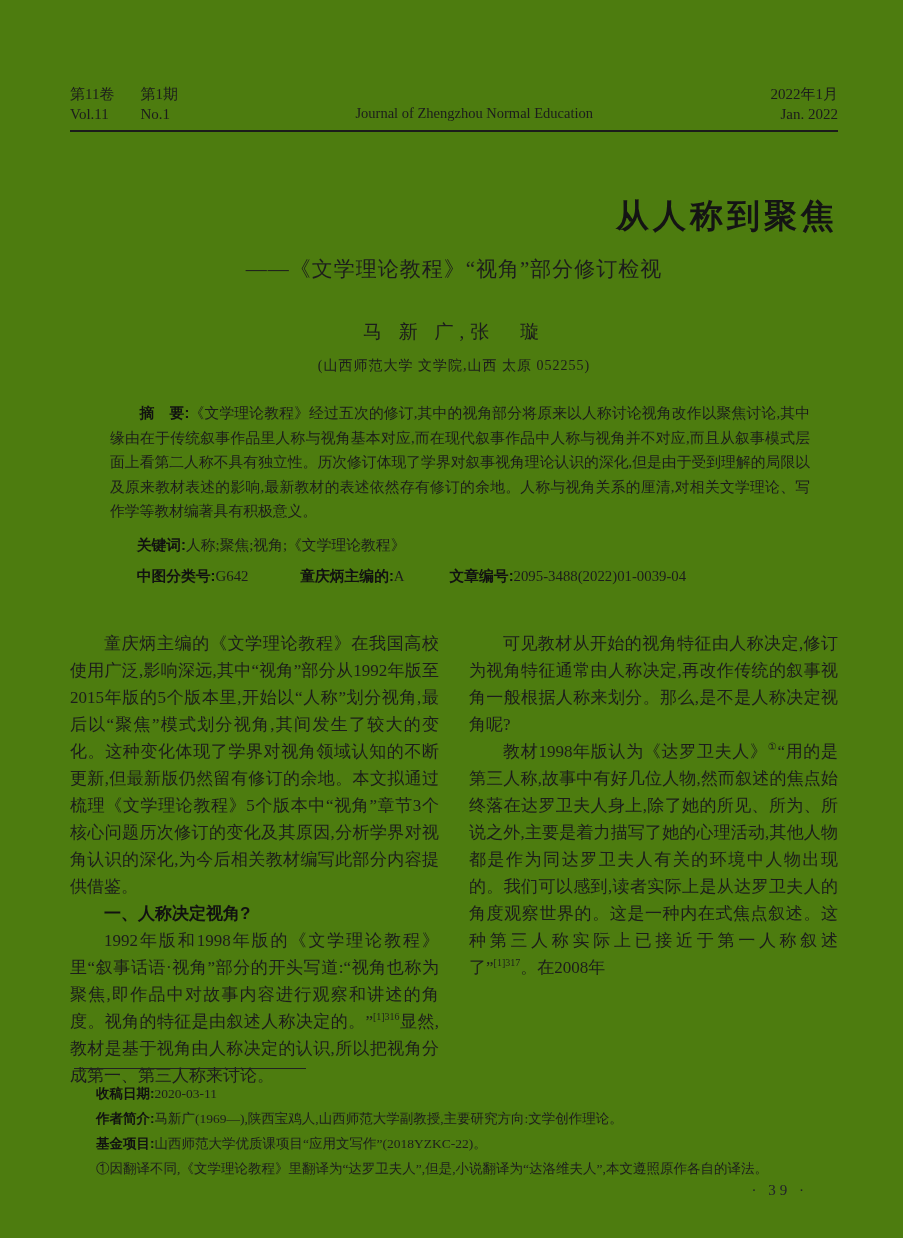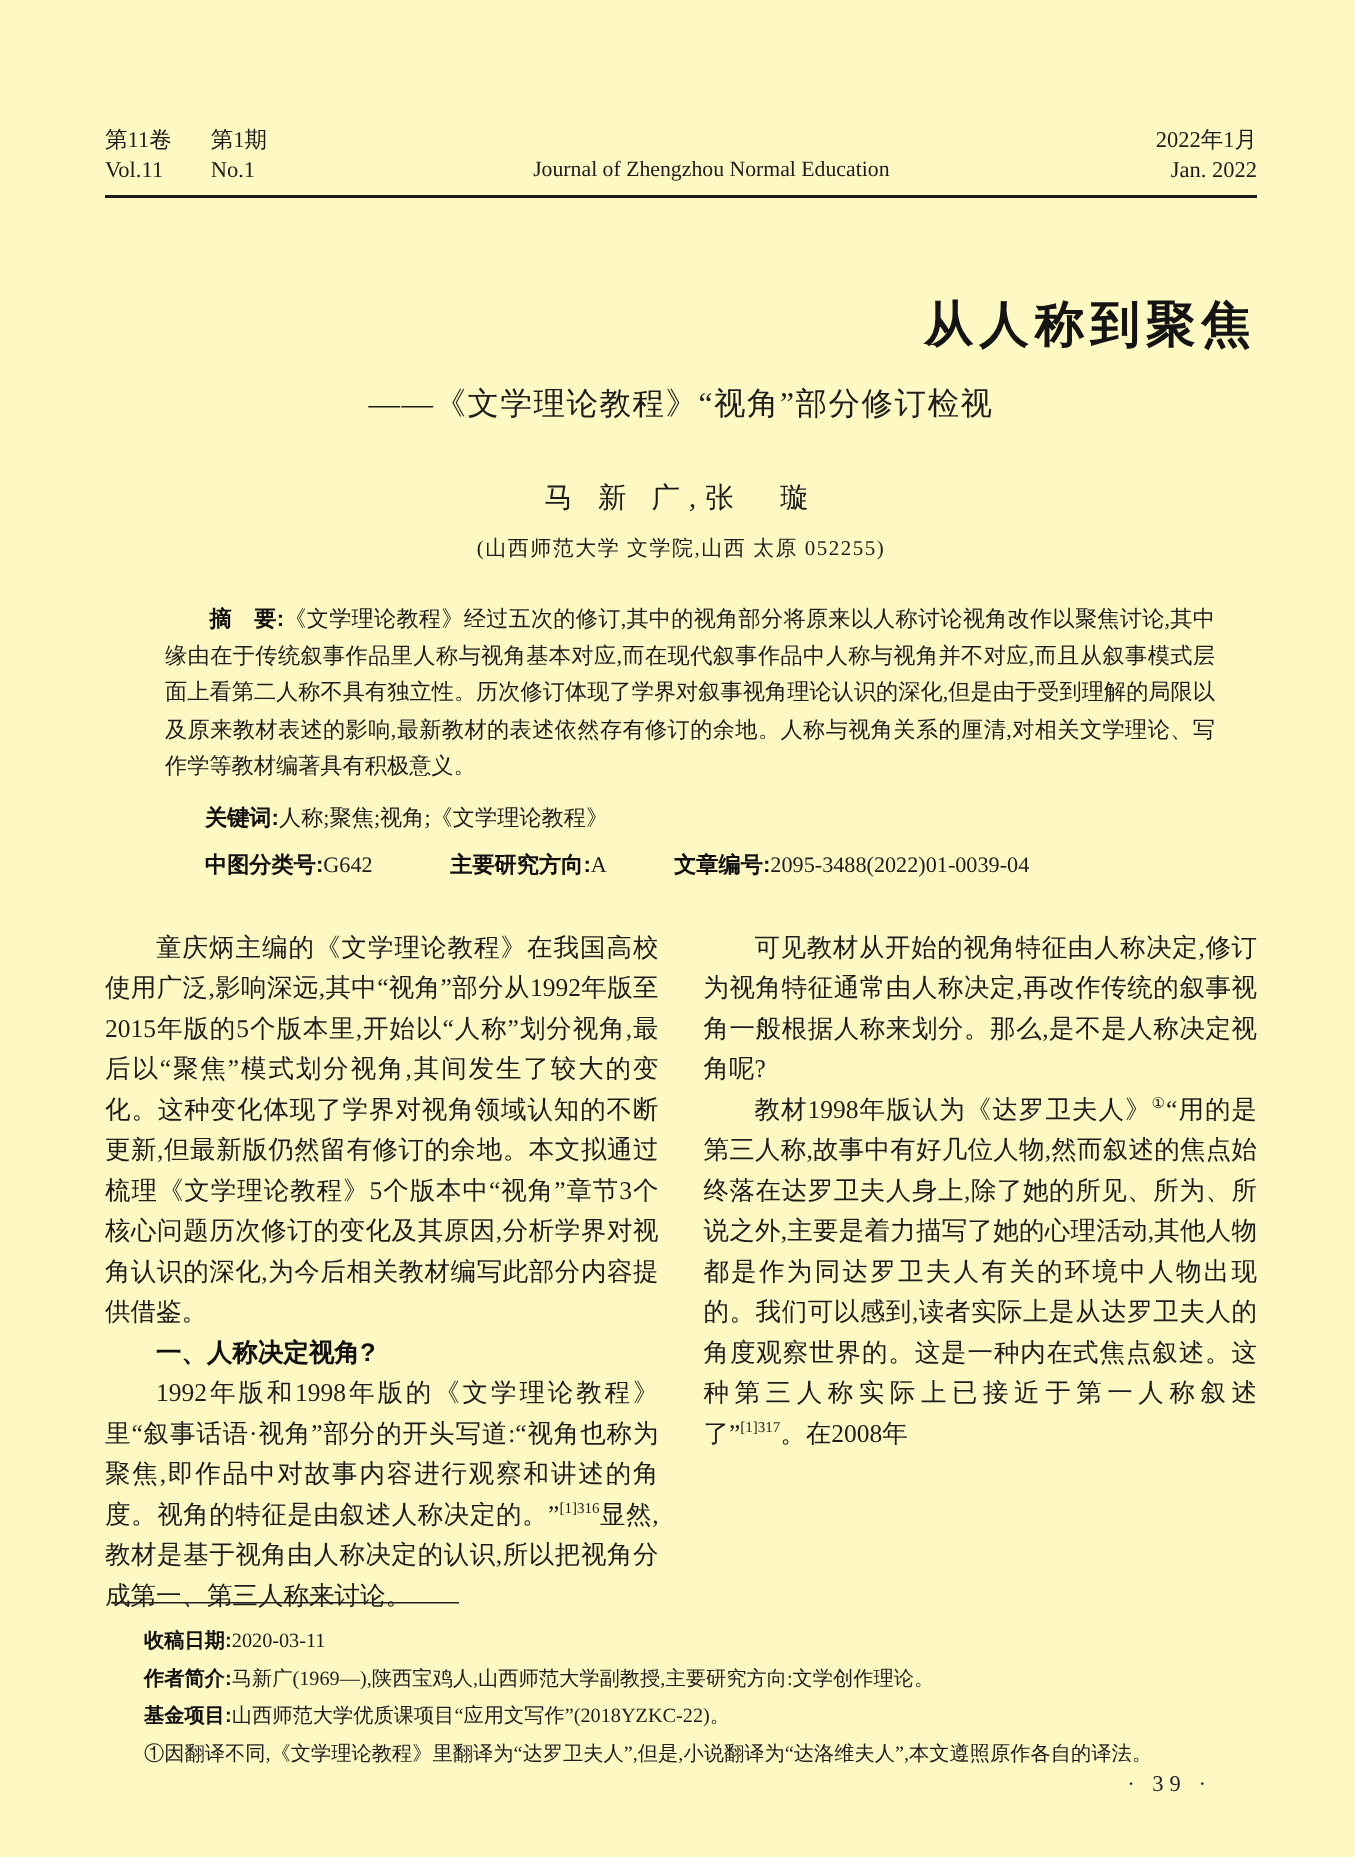--- a/index.html
+++ b/index.html
@@ -1,19 +1,19 @@
 <!DOCTYPE html>
 <html><head>
 <meta charset="utf-8">
 <style>
   html,body{margin:0;padding:0;background:#e9e9e9;}
   .page{
     position:relative;
     width:903px;height:1238px;
-    background:#fef9c3;
+    background:#4d7c0f;
     margin:0 auto;
     overflow:hidden;
     color:#1c1c1c;
     font-family:"Liberation Serif","DejaVu Serif",serif;
   }
   .content{position:absolute;left:70px;top:86px;width:768px;}
 
   
   .jheader{display:flex;justify-content:space-between;align-items:flex-end;
            padding-bottom:8px;border-bottom:2px solid #1b1b1b;}
@@ -37,21 +37,21 @@
   
   .abstract-block{margin:26px 28px 0 40px;}
   .abstract-p{font-size:14.8px;line-height:24.5px;text-align:justify;text-indent:2em;margin:0;}
   .b-label{font-family:"Liberation Sans","DejaVu Sans",sans-serif;font-weight:bold;color:#111;}
   .keywords-line{margin-top:12px;padding-left:1.8em;font-size:14.8px;}
   .meta-line{margin-top:12px;padding-left:1.8em;font-size:14.8px;white-space:nowrap;}
   .meta-seg2{margin-left:48px;}
   .meta-seg3{margin-left:42px;}
 
   
-  .body-cols{display:flex;gap:30px;margin-top:32px;}
+  .body-cols{display:flex;gap:30px;margin-top:44px;}
   .col{flex:1;min-width:0;}
   .para{font-size:17px;line-height:27px;text-align:justify;text-indent:2em;margin:0;color:#1c1c1c;}
   .sec-heading{font-family:"Liberation Sans","DejaVu Sans",sans-serif;font-weight:bold;
                font-size:17px;line-height:27px;text-indent:2em;color:#111;}
   sup{font-size:10px;line-height:0;vertical-align:super;}
 
   
   .footnote-area{position:absolute;left:70px;top:1068px;width:768px;}
   .fn-rule{width:232px;border-top:1.5px solid #222;margin-left:4px;}
   .fn-lines{margin-top:12px;padding-left:26px;}
@@ -90,21 +90,21 @@
 
     <div class="abstract-block">
       <p class="abstract-p">
         <span class="b-label">摘　要:</span><span>《文学理论教程》经过五次的修订,其中的视角部分将原来以人称讨论视角改作以聚焦讨论,其中缘由在于传统叙事作品里人称与视角基本对应,而在现代叙事作品中人称与视角并不对应,而且从叙事模式层面上看第二人称不具有独立性。历次修订体现了学界对叙事视角理论认识的深化,但是由于受到理解的局限以及原来教材表述的影响,最新教材的表述依然存有修订的余地。人称与视角关系的厘清,对相关文学理论、写作学等教材编著具有积极意义。</span>
       </p>
       <div class="keywords-line">
         <span class="b-label">关键词:</span><span>人称;聚焦;视角;《文学理论教程》</span>
       </div>
       <div class="meta-line">
         <span><span class="b-label">中图分类号:</span><span>G642</span></span>
-        <span class="meta-seg2"><span class="b-label">主要研究方向:</span><span>A</span></span>
+        <span class="meta-seg2"><span class="b-label">童庆炳主编的:</span><span>A</span></span>
         <span class="meta-seg3"><span class="b-label">文章编号:</span><span>2095-3488(2022)01-0039-04</span></span>
       </div>
     </div>
 
     <div class="body-cols">
       <div class="col">
           <div class="para">童庆炳主编的《文学理论教程》在我国高校使用广泛,影响深远,其中“视角”部分从1992年版至2015年版的5个版本里,开始以“人称”划分视角,最后以“聚焦”模式划分视角,其间发生了较大的变化。这种变化体现了学界对视角领域认知的不断更新,但最新版仍然留有修订的余地。本文拟通过梳理《文学理论教程》5个版本中“视角”章节3个核心问题历次修订的变化及其原因,分析学界对视角认识的深化,为今后相关教材编写此部分内容提供借鉴。</div>
           <div class="sec-heading">一、人称决定视角?</div>
           <div class="para">1992年版和1998年版的《文学理论教程》里“叙事话语·视角”部分的开头写道:“视角也称为聚焦,即作品中对故事内容进行观察和讲述的角度。视角的特征是由叙述人称决定的。”<sup>[1]316</sup>显然,教材是基于视角由人称决定的认识,所以把视角分成第一、第三人称来讨论。</div>
         </div>

